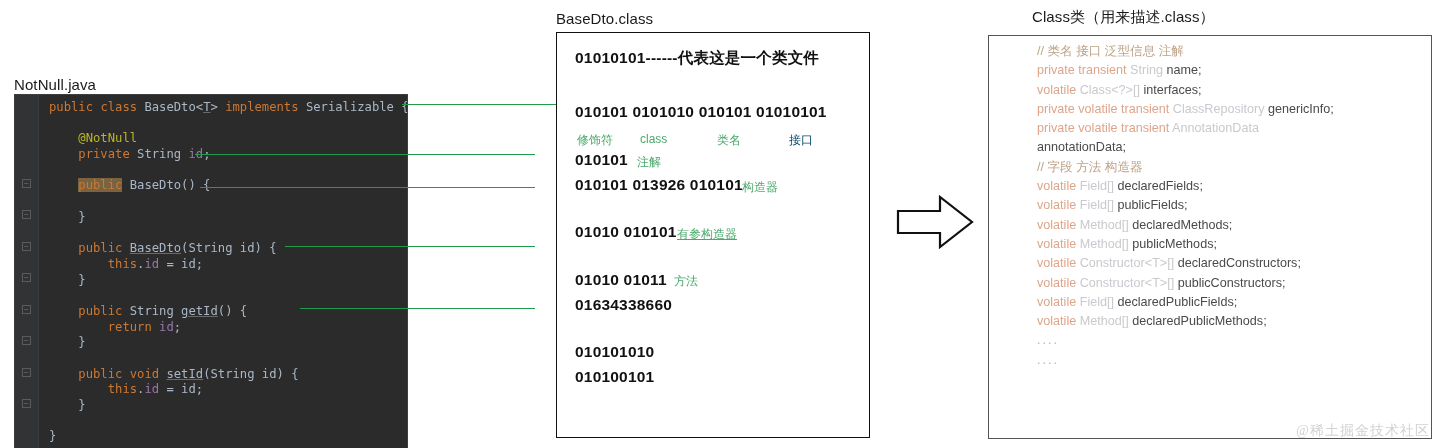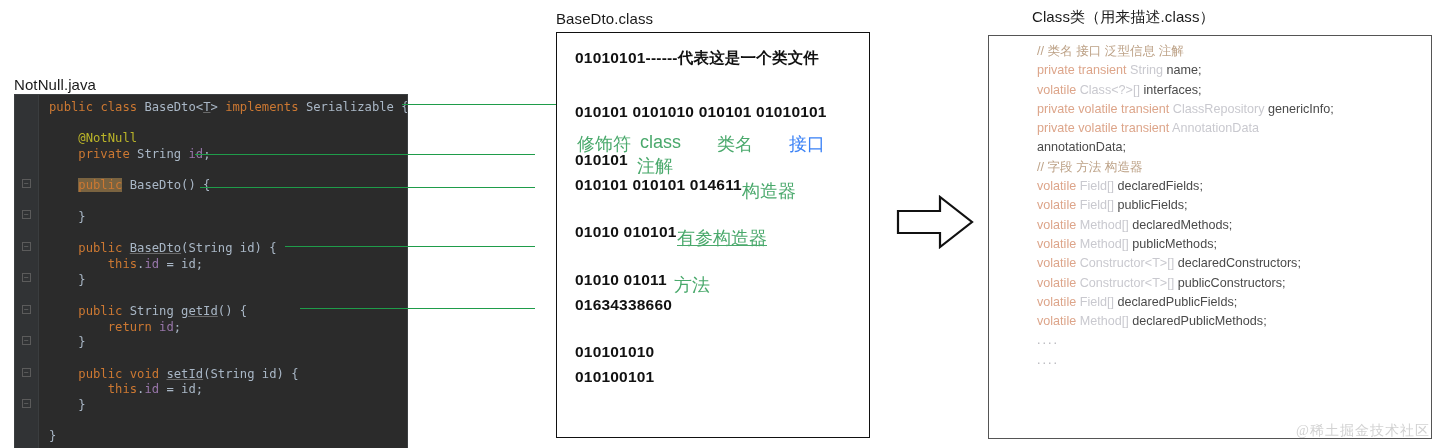--- a/index.html
+++ b/index.html
@@ -101,21 +101,21 @@
     font-family: "Liberation Sans", sans-serif;
     font-size: 15.5px;
     font-weight: 600;
     color: #111111;
     white-space: nowrap;
     letter-spacing: .2px;
   }
   .bin-note {
     position: absolute;
     font-family: "Liberation Sans", sans-serif;
-    font-size: 18px;
+    font-size: 12px;
     color: #4aa96c;
     white-space: nowrap;
   }
 
   
   #flow-arrow {
     position: absolute;
     left: 896px; top: 194px;
     width: 78px; height: 56px;
   }
@@ -184,30 +184,30 @@
     <div class="connector" style="left: 285px; top: 246px; width: 250px; border-top-color: rgb(31, 156, 74);"></div>
     <div class="connector" style="left: 300px; top: 308px; width: 235px; border-top-color: rgb(31, 156, 74);"></div>
   </div>
 
 <div class="panel-title" id="class-title">BaseDto.class</div>
 
 <div id="class-box">
     <div class="bin-line" style="left: 18px; top: 15px;">01010101------代表这是一个类文件</div>
     <div class="bin-line" style="left: 18px; top: 70px;">010101 0101010  010101  01010101</div>
     <div class="bin-line" style="left: 18px; top: 118px;">010101</div>
-    <div class="bin-line" style="left: 18px; top: 143px;">010101 010101 014611</div>
+    <div class="bin-line" style="left: 18px; top: 143px;">010101 013926 010101</div>
     <div class="bin-line" style="left: 18px; top: 190px;">01010 010101</div>
     <div class="bin-line" style="left: 18px; top: 238px;">01010 01011</div>
     <div class="bin-line" style="left: 18px; top: 263px;">01634338660</div>
     <div class="bin-line" style="left: 18px; top: 310px;">010101010</div>
     <div class="bin-line" style="left: 18px; top: 335px;">010100101</div>
     <div class="bin-note" style="left: 20px; top: 99px; color: rgb(74, 169, 108);">修饰符</div>
     <div class="bin-note" style="left: 83px; top: 99px; color: rgb(74, 169, 108);">class</div>
     <div class="bin-note" style="left: 160px; top: 99px; color: rgb(74, 169, 108);">类名</div>
-    <div class="bin-note" style="left: 232px; top: 99px; color: #3b82f6;">接口</div>
+    <div class="bin-note" style="left: 232px; top: 99px; color: #0c4a6e;">接口</div>
     <div class="bin-note" style="left: 80px; top: 121px; color: rgb(74, 169, 108);">注解</div>
     <div class="bin-note" style="left: 185px; top: 146px; color: rgb(74, 169, 108);">构造器</div>
     <div class="bin-note" style="left: 120px; top: 193px; color: rgb(74, 169, 108); text-decoration: underline;">有参构造器</div>
     <div class="bin-note" style="left: 117px; top: 240px; color: rgb(74, 169, 108); text-align: center;">方法</div>
   </div>
 
 <svg id="flow-arrow" viewBox="0 0 78 56">
   <polygon points="2,17 44,17 44,3 76,28 44,53 44,39 2,39" fill="#ffffff" stroke="#111111" stroke-width="2.2" stroke-linejoin="miter"></polygon>
 </svg>
 

